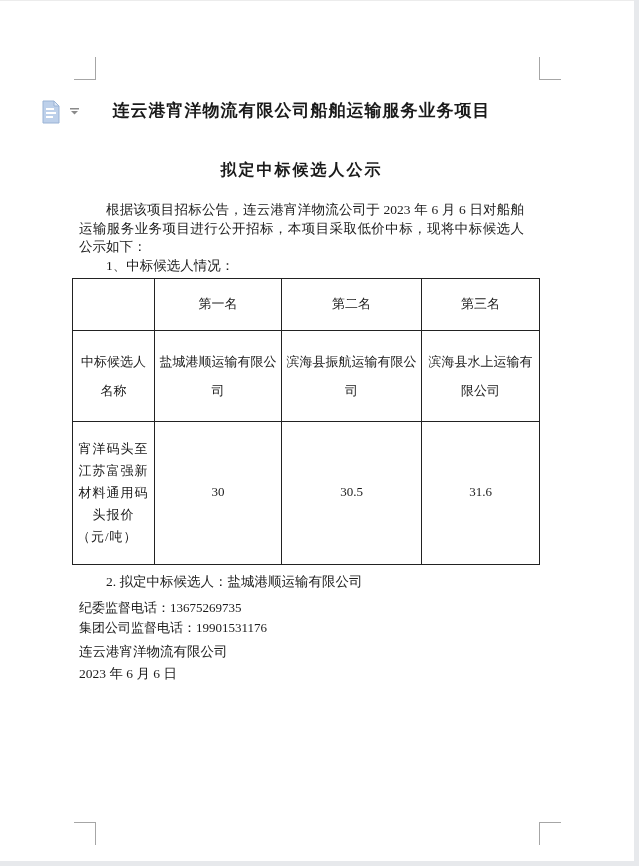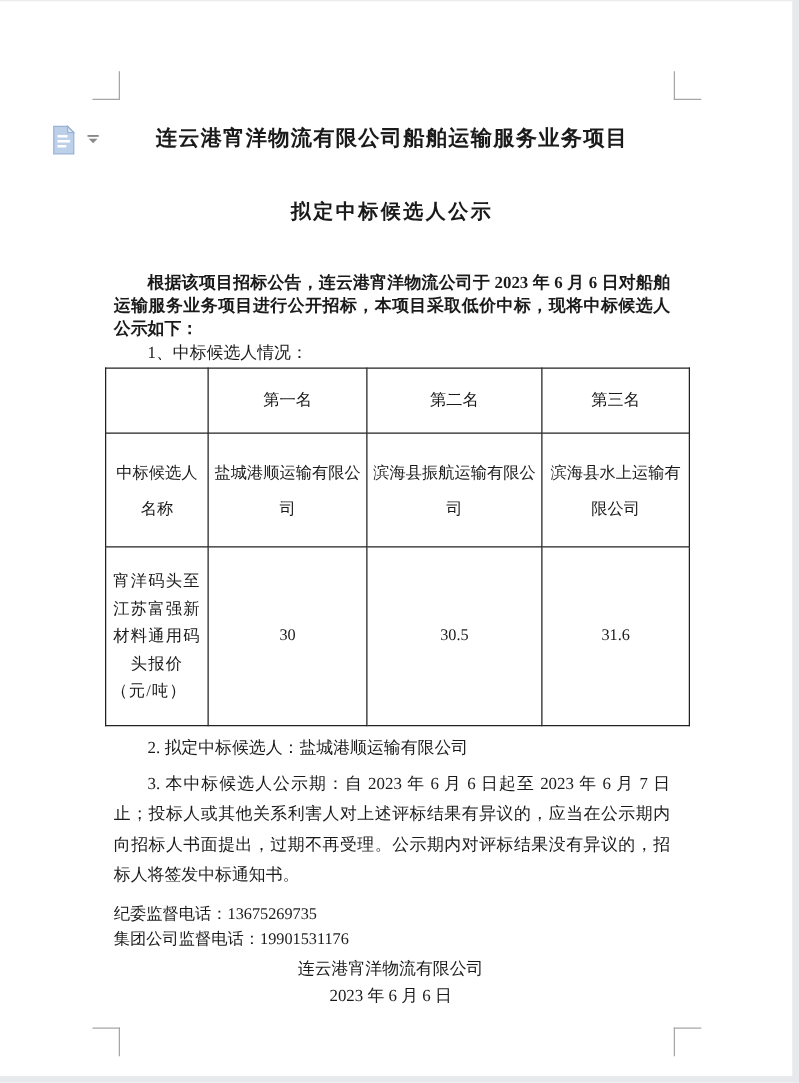--- a/index.html
+++ b/index.html
@@ -23,42 +23,41 @@
   .mark-tl{left:74px;top:56px;border-right:1px solid #a6a6a6;border-bottom:1px solid #a6a6a6;}
   .mark-tr{left:539px;top:56px;border-left:1px solid #a6a6a6;border-bottom:1px solid #a6a6a6;}
   .mark-bl{left:74px;top:821px;border-right:1px solid #a6a6a6;border-top:1px solid #a6a6a6;}
   .mark-br{left:539px;top:821px;border-left:1px solid #a6a6a6;border-top:1px solid #a6a6a6;}
 
   
   .paste-btn{position:absolute;left:40px;top:98px;width:44px;height:28px;cursor:pointer;}
   .paste-btn svg{display:block;}
 
   .content{
-    position:absolute;left:91px;top:0;width:445px;
+    position:absolute;left:79px;top:0;width:445px;
     font-size:13.5px;line-height:18.5px;
   }
   .doc-title{
     padding-top:100px;
     text-align:center;
     font-weight:bold;
     font-size:17px;line-height:20px;
     letter-spacing:1px;
   }
   .doc-subtitle{
     margin-top:40px;
     text-align:center;
     font-weight:bold;
     font-size:16px;line-height:18px;
     letter-spacing:2px;
   }
   .para{
-    margin-top:38px;
+    margin-top:22px;
     text-indent:2em;
     text-align:justify;
-    font-weight:bold;
   }
   .list-line{text-indent:2em;}
 
   table.bid{
     margin-top:3px;
     margin-left:-7px;
     border-collapse:collapse;
     table-layout:fixed;
     width:467px;
   }
@@ -79,21 +78,21 @@
     font-size:12px;
     line-height:22px;
     letter-spacing:1px;
     text-align:justify;
     text-align-last:left;
     padding:0 5px;
   }
   .item2{margin-top:8px;text-indent:2em;font-size:13.5px;line-height:17px;}
   .item3{margin-top:9px;text-indent:2em;text-align:justify;font-size:13.5px;line-height:24.5px;}
   .phones{margin-top:8px;font-size:13px;line-height:20.5px;}
-  .sign-block{text-align:center;font-size:13.5px;line-height:22px;padding-right:2px;margin-top:2px;}
+  .sign-block{text-align:left;font-size:13.5px;line-height:22px;padding-right:2px;margin-top:2px;}
 
   
   .edge-right{position:absolute;right:0;top:0;width:5px;height:866px;background:#e7e9ec;}
   .edge-bottom{position:absolute;left:0;bottom:0;width:639px;height:5px;background:#e7e9ec;}
 </style>
 </head>
 <body>
 
 <div class="page">
 
@@ -150,21 +149,20 @@
         <tr class="r-p1">
           <td class="lbl">宵洋码头至江苏富强新材料通用码头报价（元/吨）</td>
           <td>30</td>
           <td>30.5</td>
           <td>31.6</td>
         </tr>
       </tbody>
     </table>
 
     <div class="item2">2.  拟定中标候选人：盐城港顺运输有限公司</div>
-    <div class="item3">3. 本中标候选人公示期：自 2023 年 6 月 6 日起至 2023 年 6 月 7 日止；投标人或其他关系利害人对上述评标结果有异议的，应当在公示期内向招标人书面提出，过期不再受理。公示期内对评标结果没有异议的，招标人将签发中标通知书。</div>
 
     <div class="phones">
       <div>纪委监督电话：13675269735</div>
       <div>集团公司监督电话：19901531176</div>
     </div>
 
     <div class="sign-block">
       <div>连云港宵洋物流有限公司</div>
       <div>2023 年 6 月 6 日</div>
     </div>

